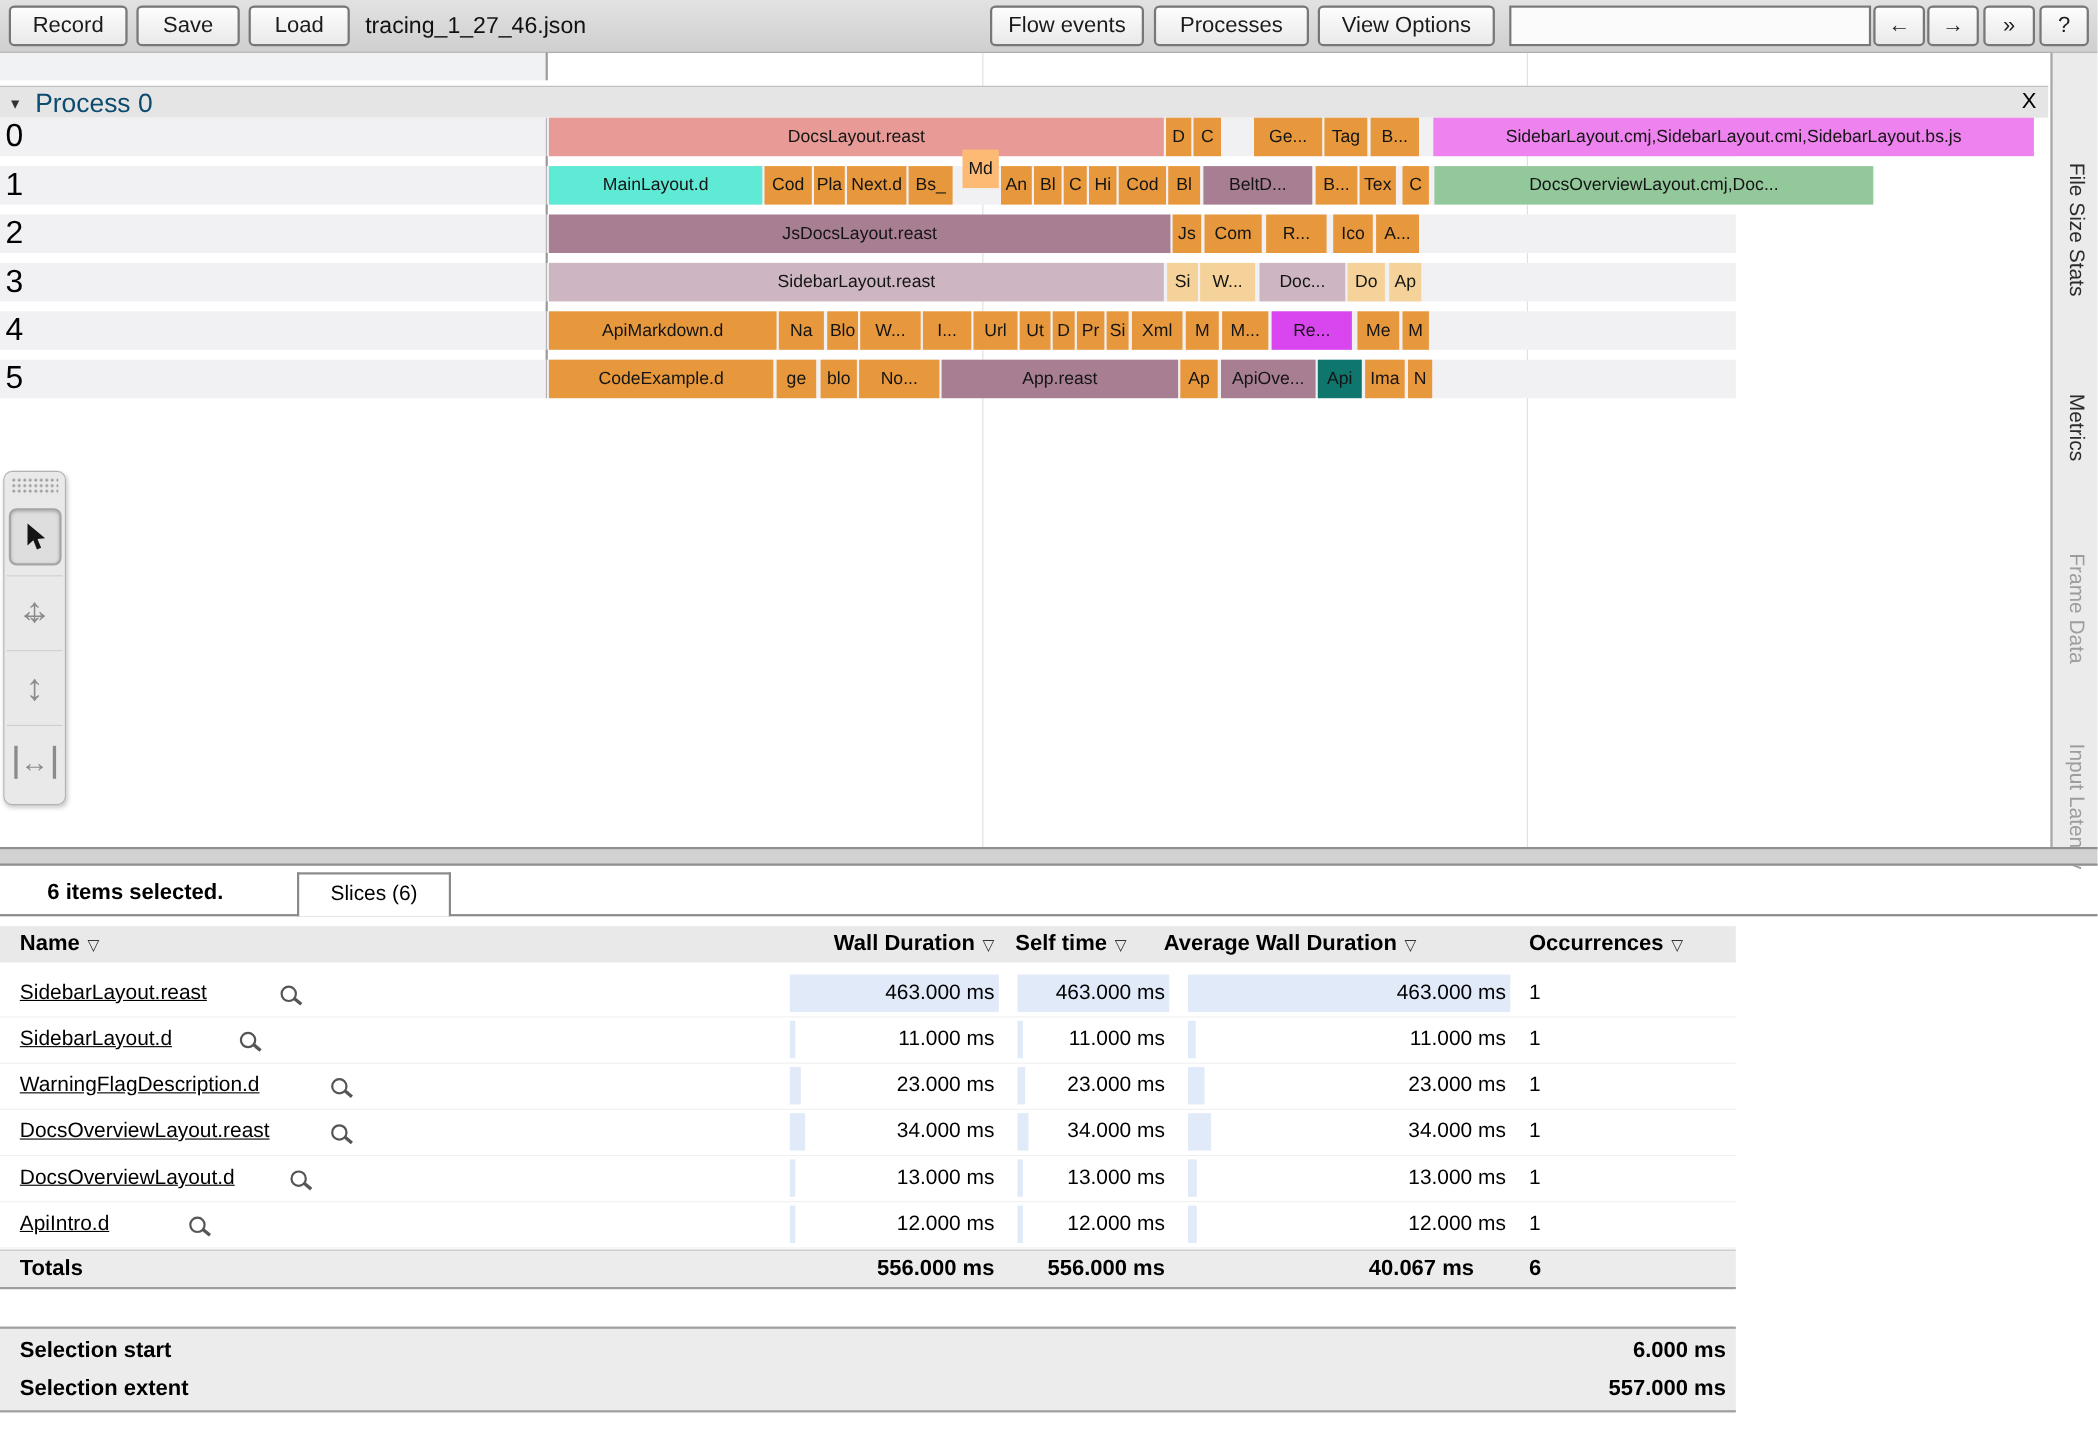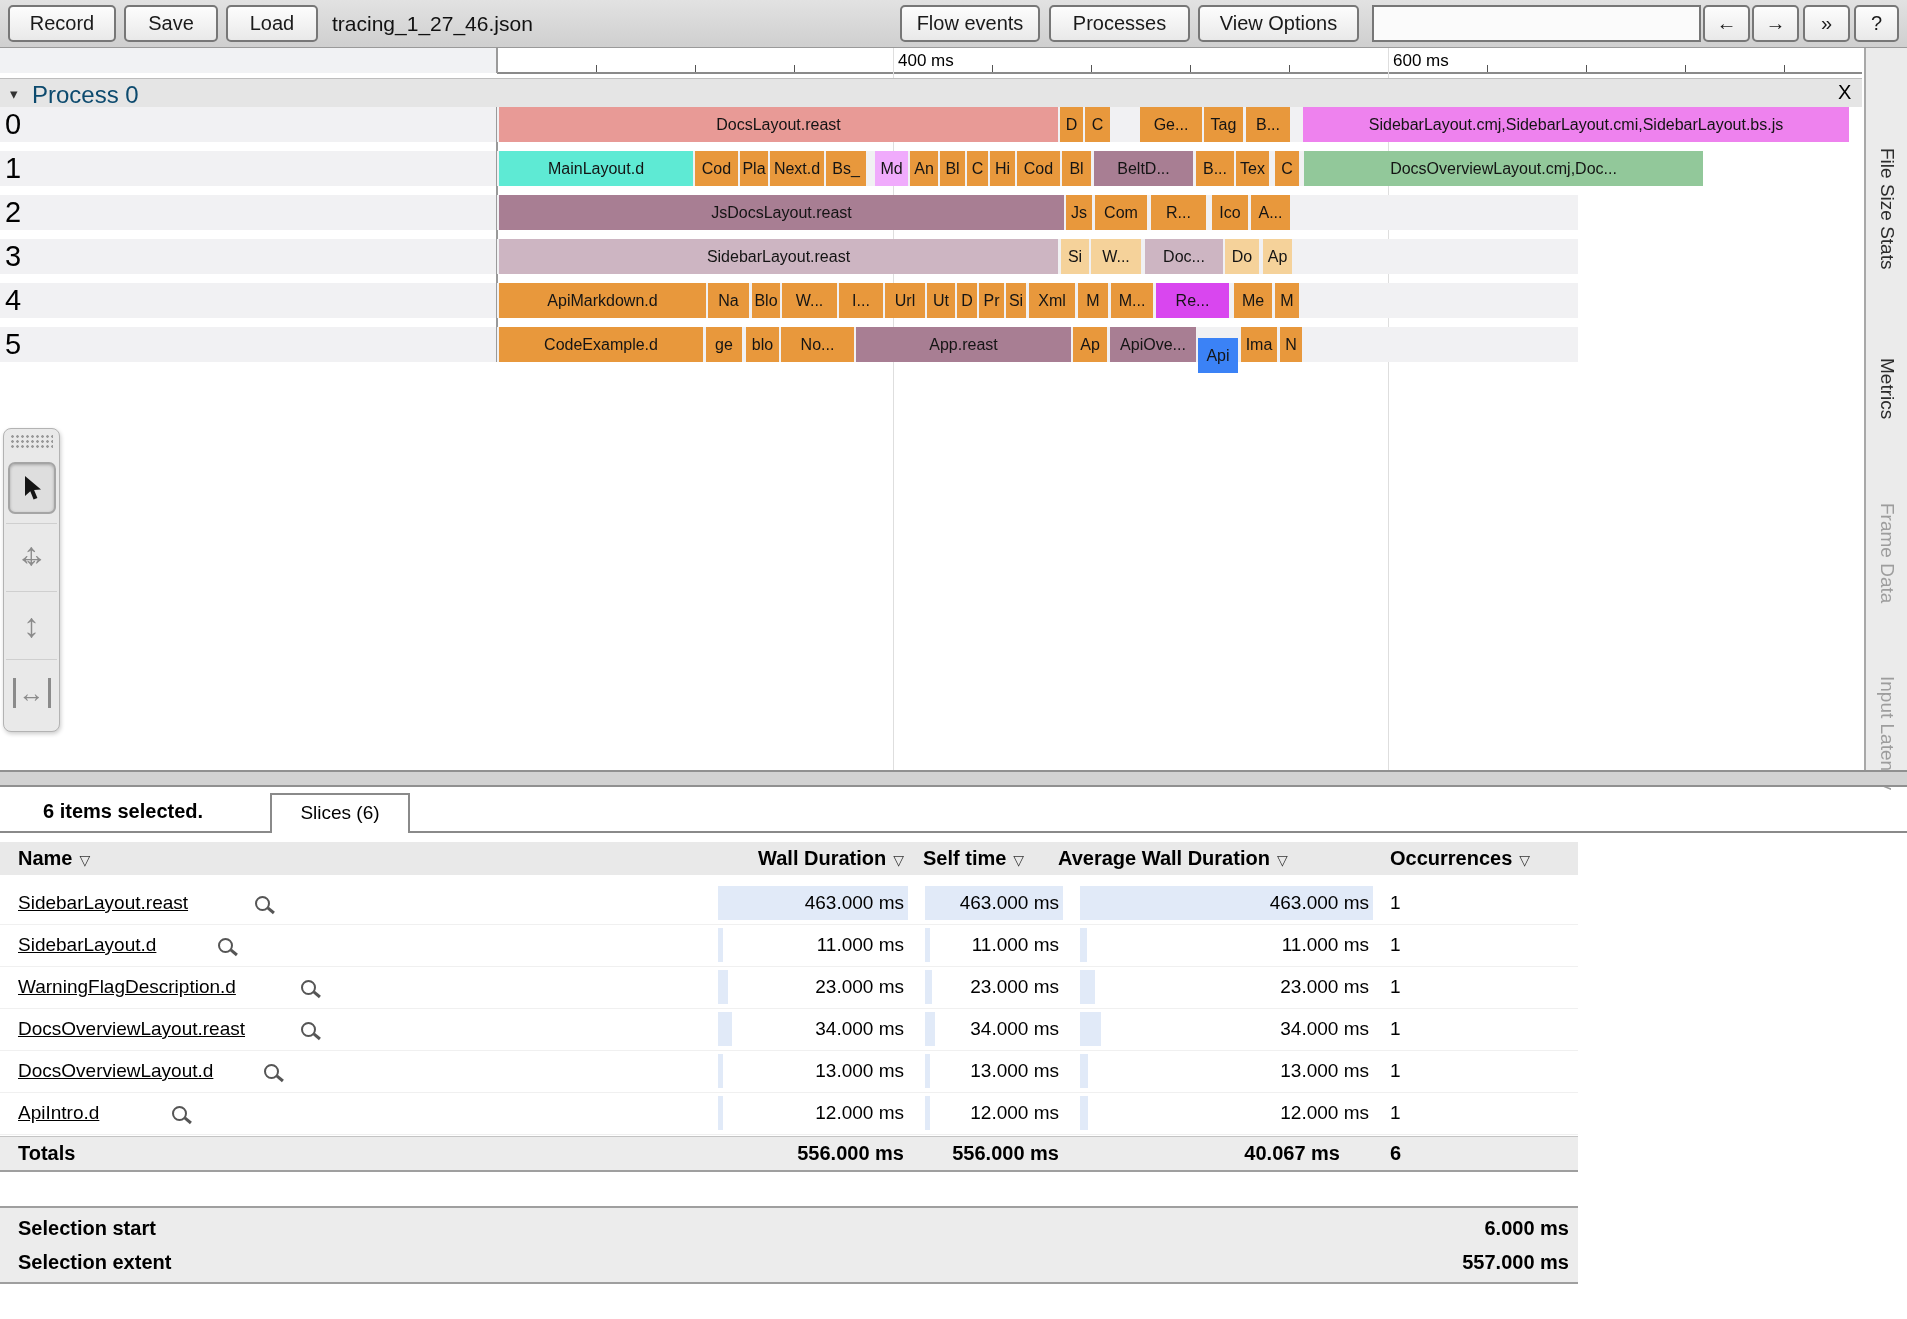--- a/index.html
+++ b/index.html
@@ -98,41 +98,20 @@
     <button class="tb-btn" style="left:1049px;width:141px;">Processes</button>
     <button class="tb-btn" style="left:1198px;width:161px;">View Options</button>
     <input class="search" value="" style="">
     <button class="tb-btn" style="left:1703px;width:47px;">←</button>
     <button class="tb-btn" style="left:1752px;width:47px;">→</button>
     <button class="tb-btn" style="left:1803px;width:47px;">»</button>
     <button class="tb-btn" style="left:1854px;width:45px;">?</button>
   </div>
 
   <div class="ruler-left"></div>
-  <div class="ruler">
-    <div class="ruler-base"></div>
-  <div class="tick-minor" style="left: 497px;"></div>
-      <div class="tick-minor" style="left: 596px;"></div>
-      <div class="tick-minor" style="left: 695px;"></div>
-      <div class="tick-minor" style="left: 794px;"></div>
-      <div class="tick-minor" style="left: 893px;"></div>
-      <div class="tick-minor" style="left: 992px;"></div>
-      <div class="tick-minor" style="left: 1091px;"></div>
-      <div class="tick-minor" style="left: 1190px;"></div>
-      <div class="tick-minor" style="left: 1289px;"></div>
-      <div class="tick-minor" style="left: 1388px;"></div>
-      <div class="tick-minor" style="left: 1487px;"></div>
-      <div class="tick-minor" style="left: 1586px;"></div>
-      <div class="tick-minor" style="left: 1685px;"></div>
-      <div class="tick-minor" style="left: 1784px;"></div>
-      <div class="tick-major" style="left: 893px;"></div>
-      <div class="tick-label" style="left: 898px;">400 ms</div>
-      <div class="tick-major" style="left: 1388px;"></div>
-      <div class="tick-label" style="left: 1393px;">600 ms</div>
-    </div>
   <div class="vsep" style="top:48px;height:25px;"></div>
 
   <div id="gridlines">
       <div class="gridline" style="left: 893px;"></div>
       <div class="gridline" style="left: 1388px;"></div>
     </div>
   <div class="vsep" style="top:107px;height:255px;"></div>
 
   <div class="process-header">
     <span class="ph-tri">▾</span>
@@ -154,21 +133,21 @@
       <div class="slice" style="left: 1303px; width: 546px; top: 107px; background: rgb(238, 130, 238);">SidebarLayout.cmj,SidebarLayout.cmi,SidebarLayout.bs.js</div>
       <div class="row-gutter" style="top: 151px;">
         <div class="row-num">1</div>
       </div>
       <div class="row-bg" style="top: 151px;"></div>
       <div class="slice" style="left: 499px; width: 194px; top: 151px; background: #5eead4;">MainLayout.d</div>
       <div class="slice" style="left: 695px; width: 43px; top: 151px; background: rgb(232, 152, 60);">Cod</div>
       <div class="slice" style="left: 740px; width: 28px; top: 151px; background: rgb(232, 152, 60);">Pla</div>
       <div class="slice" style="left: 770px; width: 54px; top: 151px; background: rgb(232, 152, 60);">Next.d</div>
       <div class="slice" style="left: 826px; width: 40px; top: 151px; background: rgb(232, 152, 60);">Bs_</div>
-      <div class="slice" style="left: 875px; width: 33px; top: 151px; background: #f0abfc;">Md</div>
+      <div class="slice" style="left: 875px; width: 33px; top: 136px; background: #fdba74;">Md</div>
       <div class="slice" style="left: 910px; width: 28px; top: 151px; background: rgb(232, 152, 60);">An</div>
       <div class="slice" style="left: 940px; width: 25px; top: 151px; background: rgb(232, 152, 60);">Bl</div>
       <div class="slice" style="left: 967px; width: 21px; top: 151px; background: rgb(232, 152, 60);">C</div>
       <div class="slice" style="left: 990px; width: 25px; top: 151px; background: rgb(232, 152, 60);">Hi</div>
       <div class="slice" style="left: 1017px; width: 43px; top: 151px; background: rgb(232, 152, 60);">Cod</div>
       <div class="slice" style="left: 1062px; width: 29px; top: 151px; background: rgb(232, 152, 60);">Bl</div>
       <div class="slice" style="left: 1094px; width: 99px; top: 151px; background: rgb(168, 126, 147);">BeltD...</div>
       <div class="slice" style="left: 1196px; width: 38px; top: 151px; background: rgb(232, 152, 60);">B...</div>
       <div class="slice" style="left: 1236px; width: 33px; top: 151px; background: rgb(232, 152, 60);">Tex</div>
       <div class="slice" style="left: 1275px; width: 24px; top: 151px; background: rgb(232, 152, 60);">C</div>
@@ -217,21 +196,21 @@
         <div class="row-num">5</div>
       </div>
       <div class="row-bg" style="top: 327px;"></div>
       <div class="slice" style="left: 499px; width: 204px; top: 327px; background: rgb(232, 152, 60);">CodeExample.d</div>
       <div class="slice" style="left: 706px; width: 36px; top: 327px; background: rgb(232, 152, 60);">ge</div>
       <div class="slice" style="left: 746px; width: 33px; top: 327px; background: rgb(232, 152, 60);">blo</div>
       <div class="slice" style="left: 781px; width: 73px; top: 327px; background: rgb(232, 152, 60);">No...</div>
       <div class="slice" style="left: 856px; width: 215px; top: 327px; background: rgb(168, 126, 147);">App.reast</div>
       <div class="slice" style="left: 1073px; width: 34px; top: 327px; background: rgb(232, 152, 60);">Ap</div>
       <div class="slice" style="left: 1110px; width: 86px; top: 327px; background: rgb(168, 126, 147);">ApiOve...</div>
-      <div class="slice" style="left: 1198px; width: 40px; top: 338px; background: #3b82f6;">Api</div>
+      <div class="slice" style="left: 1198px; width: 40px; top: 327px; background: #0f766e;">Api</div>
       <div class="slice" style="left: 1241px; width: 36px; top: 327px; background: rgb(232, 152, 60);">Ima</div>
       <div class="slice" style="left: 1280px; width: 22px; top: 327px; background: rgb(232, 152, 60);">N</div>
     </div>
 
   <div class="palette">
     <div class="grip"></div>
     <div class="tool" style="top:26px;border-top:none;">
       <div class="tool-active-box">
         <svg width="22" height="27" viewBox="0 0 22 27">
           <path d="M4 1 L4 21 L9.3 16.2 L12.6 24.6 L16.4 23 L13.1 15 L20 14.4 Z" fill="#151515"></path>

